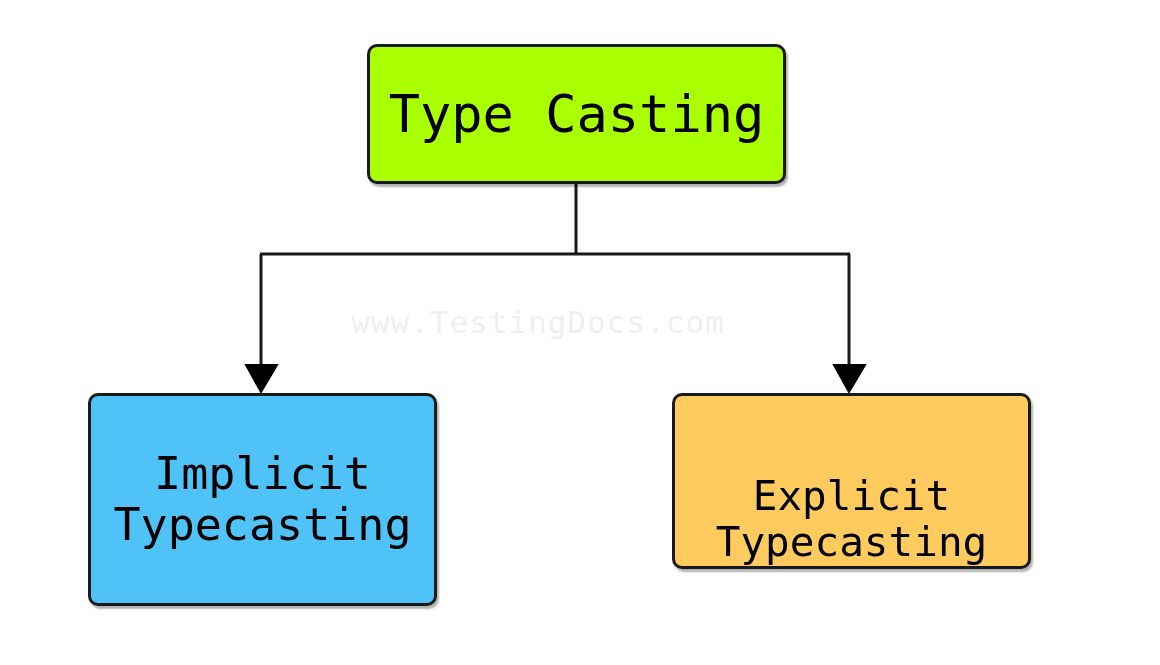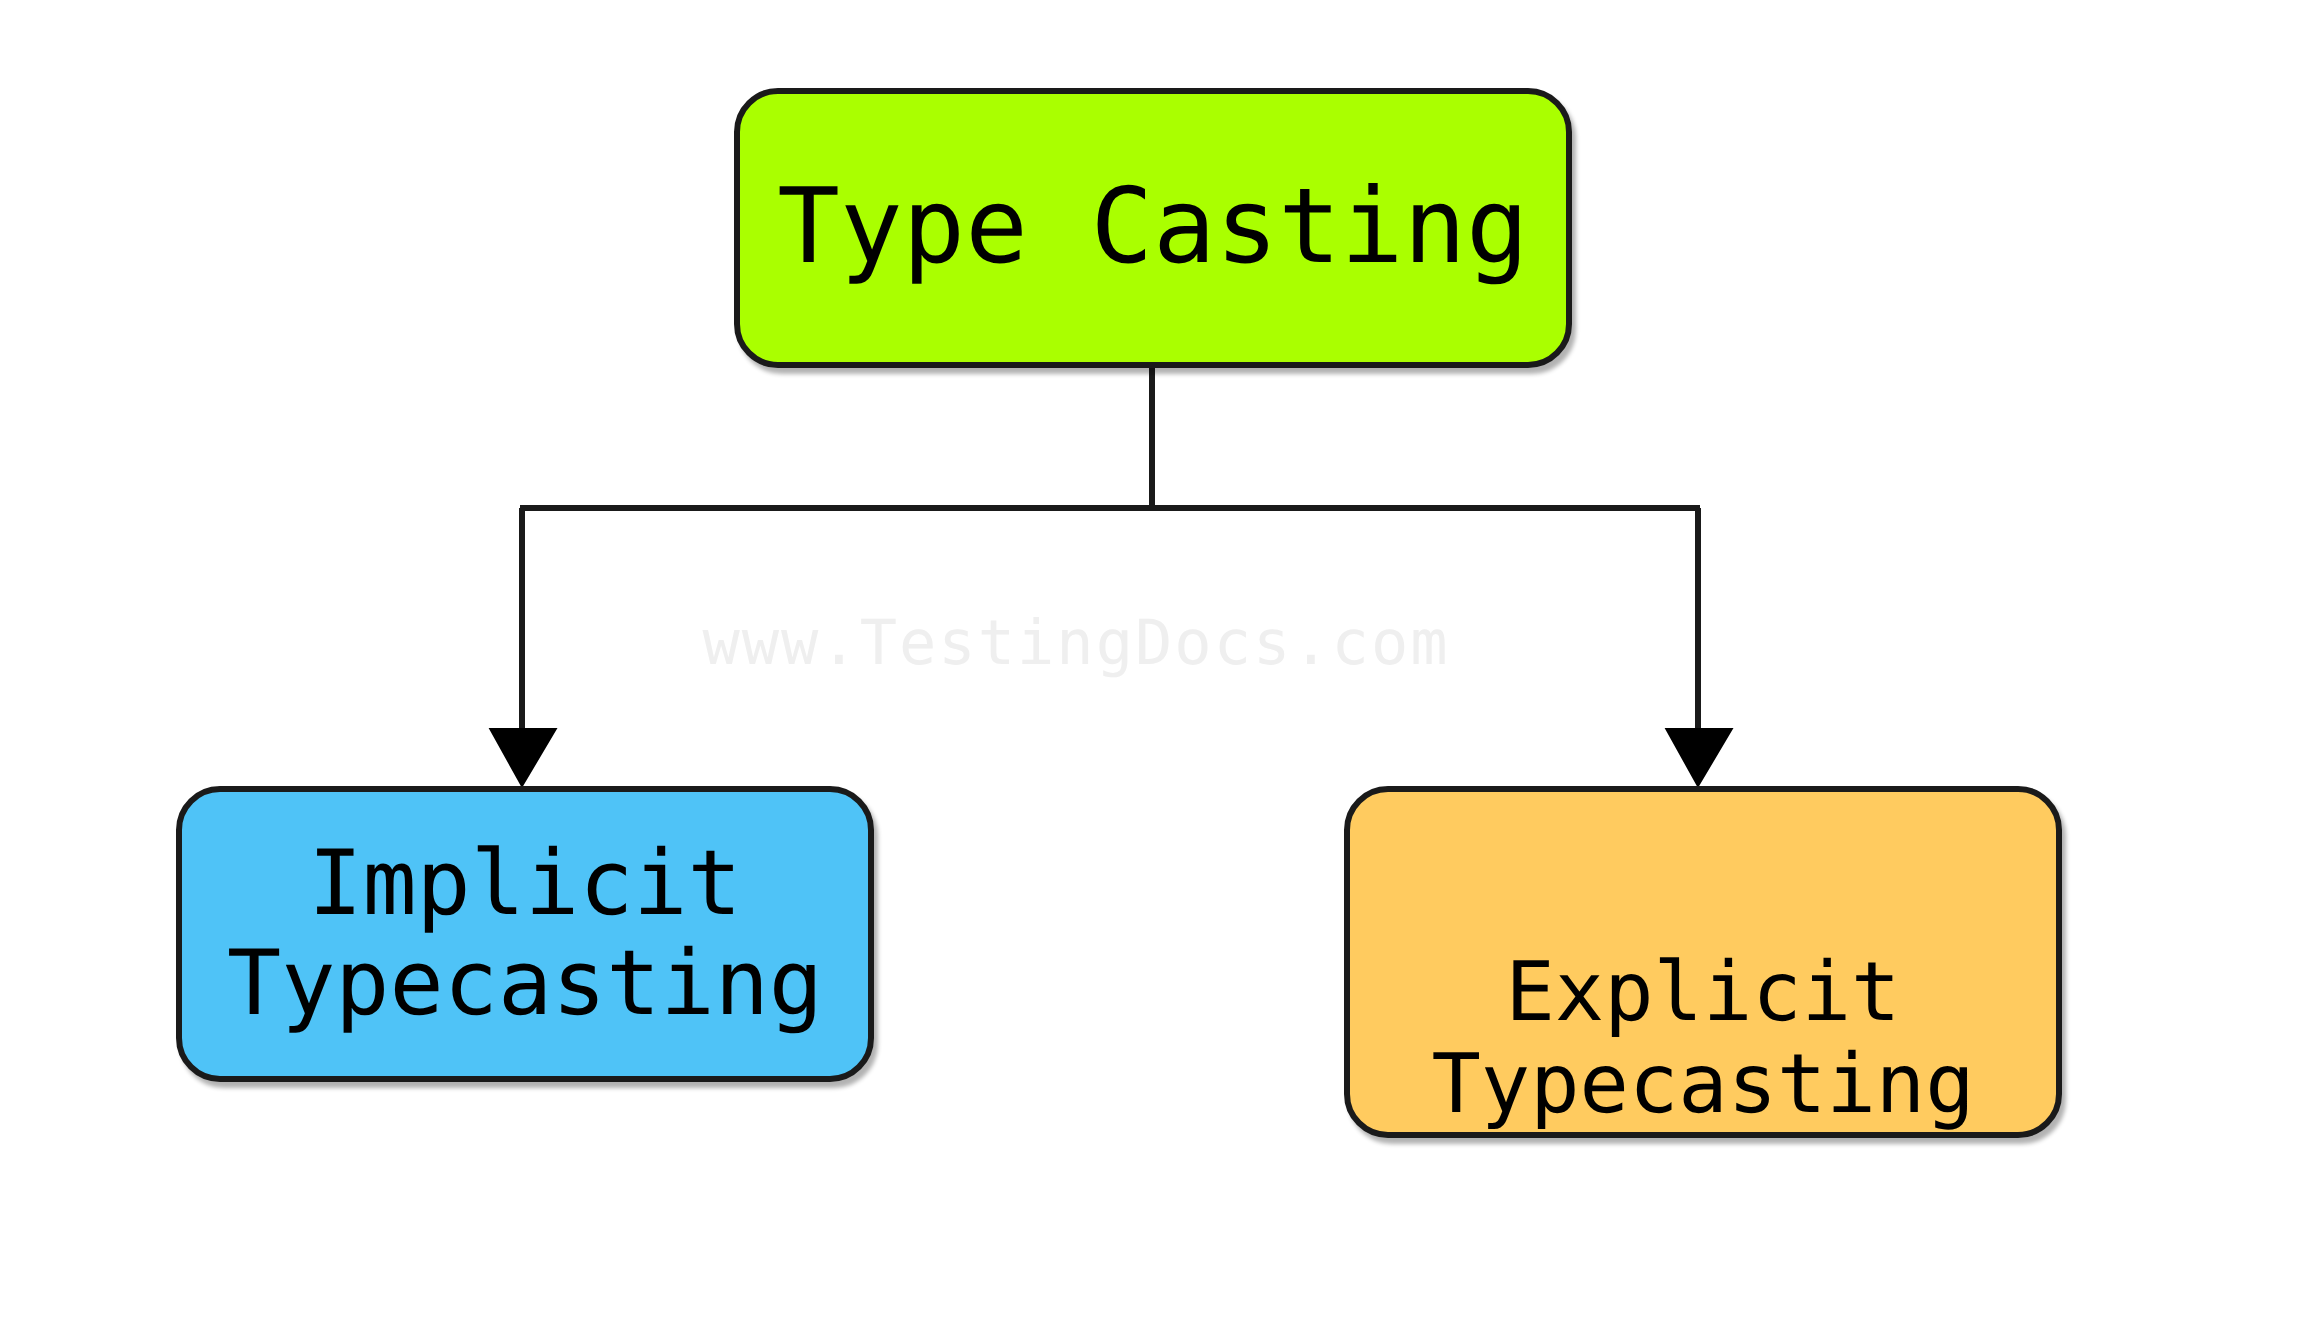--- a/index.html
+++ b/index.html
@@ -22,21 +22,21 @@
     left: 0;
     top: 0;
     width: 1160px;
     height: 665px;
     pointer-events: none;
   }
   .node {
     position: absolute;
     box-sizing: border-box;
     border: 3px solid #1a1a1a;
-    border-radius: 22px;
+    border-radius: 10px;
     display: flex;
     align-items: center;
     justify-content: center;
     text-align: center;
     color: #000000;
     font-family: "DejaVu Sans Mono", monospace;
     font-weight: 400;
     line-height: 1.12;
     white-space: pre-line;
     box-shadow: 2px 3px 2px rgba(0,0,0,0.30);
@@ -47,21 +47,21 @@
     width: 419px;
     height: 140px;
     background: #aaff00;
     font-size: 52px;
     letter-spacing: 0px;
   }
   #node-implicit {
     left: 88px;
     top: 393px;
     width: 349px;
-    height: 148px;
+    height: 213px;
     background: #4fc3f7;
     font-size: 45px;
   }
   #node-explicit {
     left: 672px;
     top: 393px;
     width: 359px;
     height: 176px;
     background: #ffcb5f;
     font-size: 41px;

